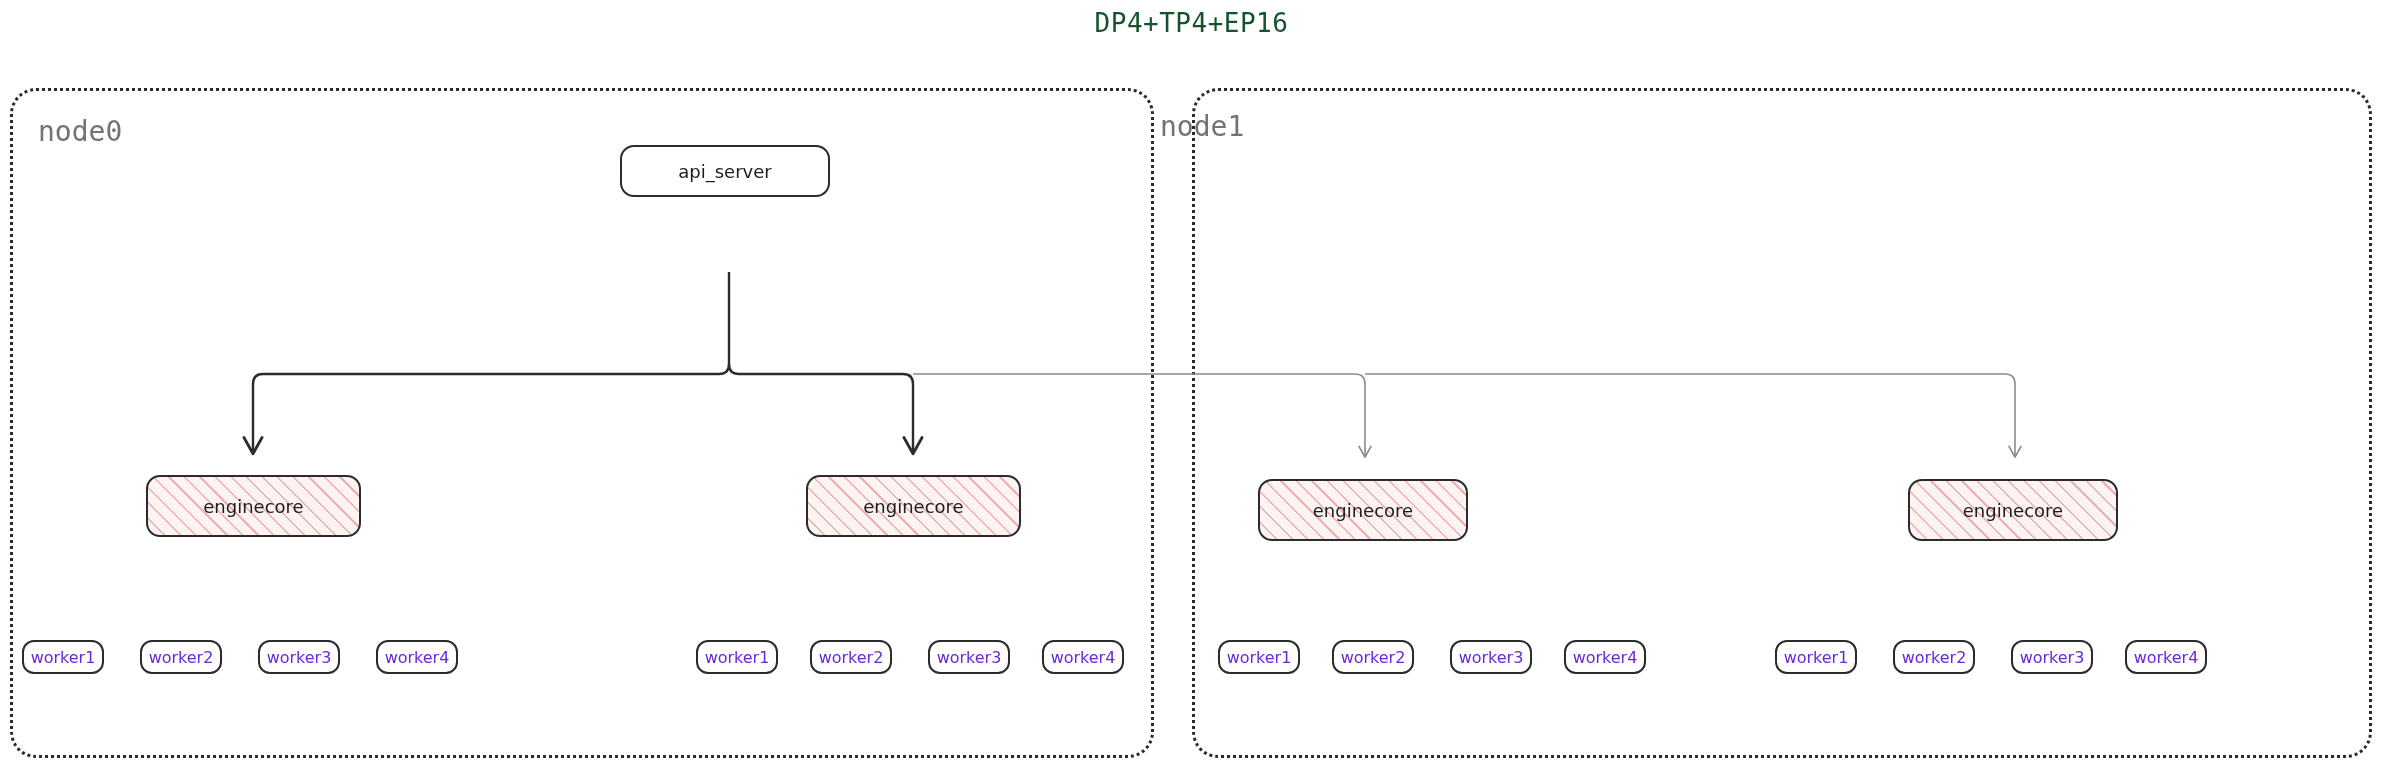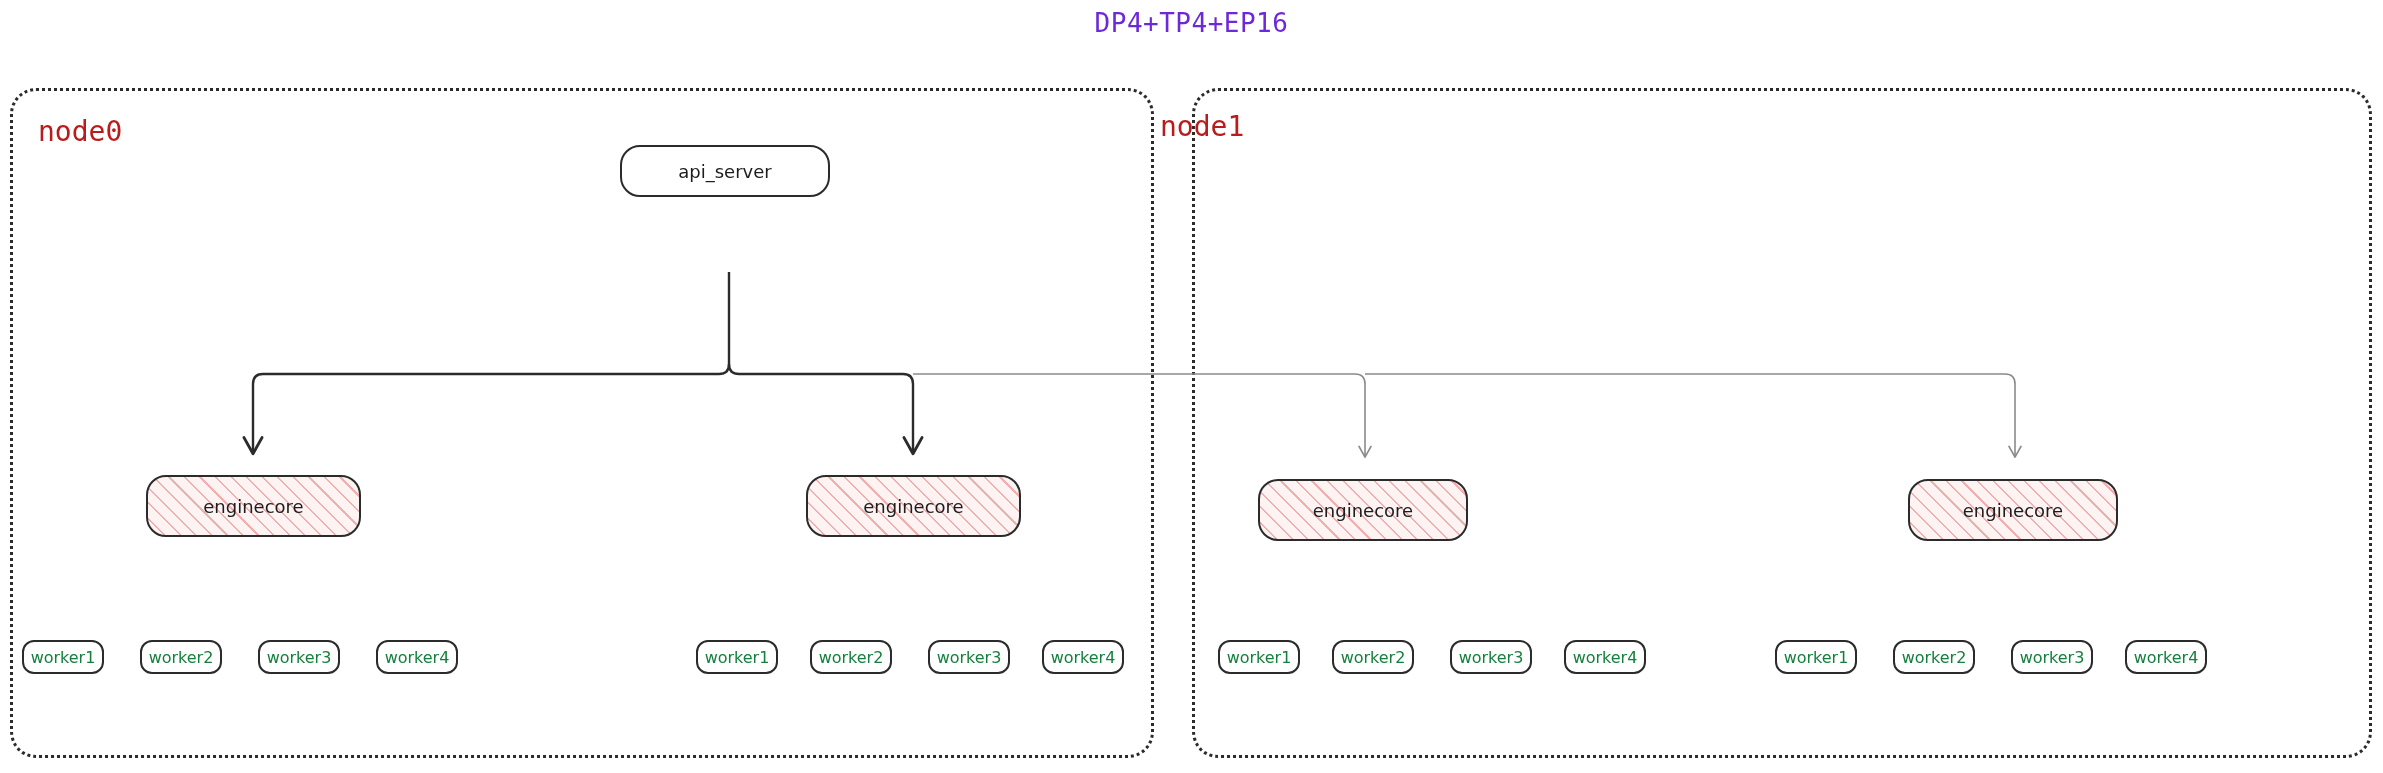--- a/index.html
+++ b/index.html
@@ -20,41 +20,41 @@
     background: #ffffff;
   }
   #title {
     position: absolute;
     top: 8px;
     left: 0;
     width: 2383px;
     text-align: center;
     font-family: "DejaVu Sans Mono", monospace;
     font-size: 26px;
-    color: #6d28d9;
+    color: #14532d;
     letter-spacing: 0.5px;
   }
   .node-box {
     position: absolute;
     border: 3px dotted #2b2b2b;
     border-radius: 26px;
     background: transparent;
     box-sizing: border-box;
   }
   .node-label {
     position: absolute;
     font-family: "DejaVu Sans Mono", monospace;
     font-size: 28px;
-    color: #b91c1c;
+    color: #737373;
   }
   .proc-box {
     position: absolute;
     box-sizing: border-box;
     border: 2.5px solid #2b2b2b;
-    border-radius: 20px;
+    border-radius: 14px;
     background: #ffffff;
     display: flex;
     align-items: center;
     justify-content: center;
     font-size: 18px;
     color: #1d1d1d;
     z-index: 5;
   }
   .proc-box.async {
     background-color: #f4fbf6;
@@ -80,21 +80,21 @@
   .worker-box {
     position: absolute;
     box-sizing: border-box;
     border: 2.5px solid #2b2b2b;
     border-radius: 12px;
     background: #ffffff;
     display: flex;
     align-items: center;
     justify-content: center;
     font-size: 16px;
-    color: #15803d;
+    color: #6d28d9;
     z-index: 5;
   }
   #edges {
     position: absolute;
     top: 0;
     left: 0;
     width: 2383px;
     height: 773px;
     z-index: 2;
     pointer-events: none;

